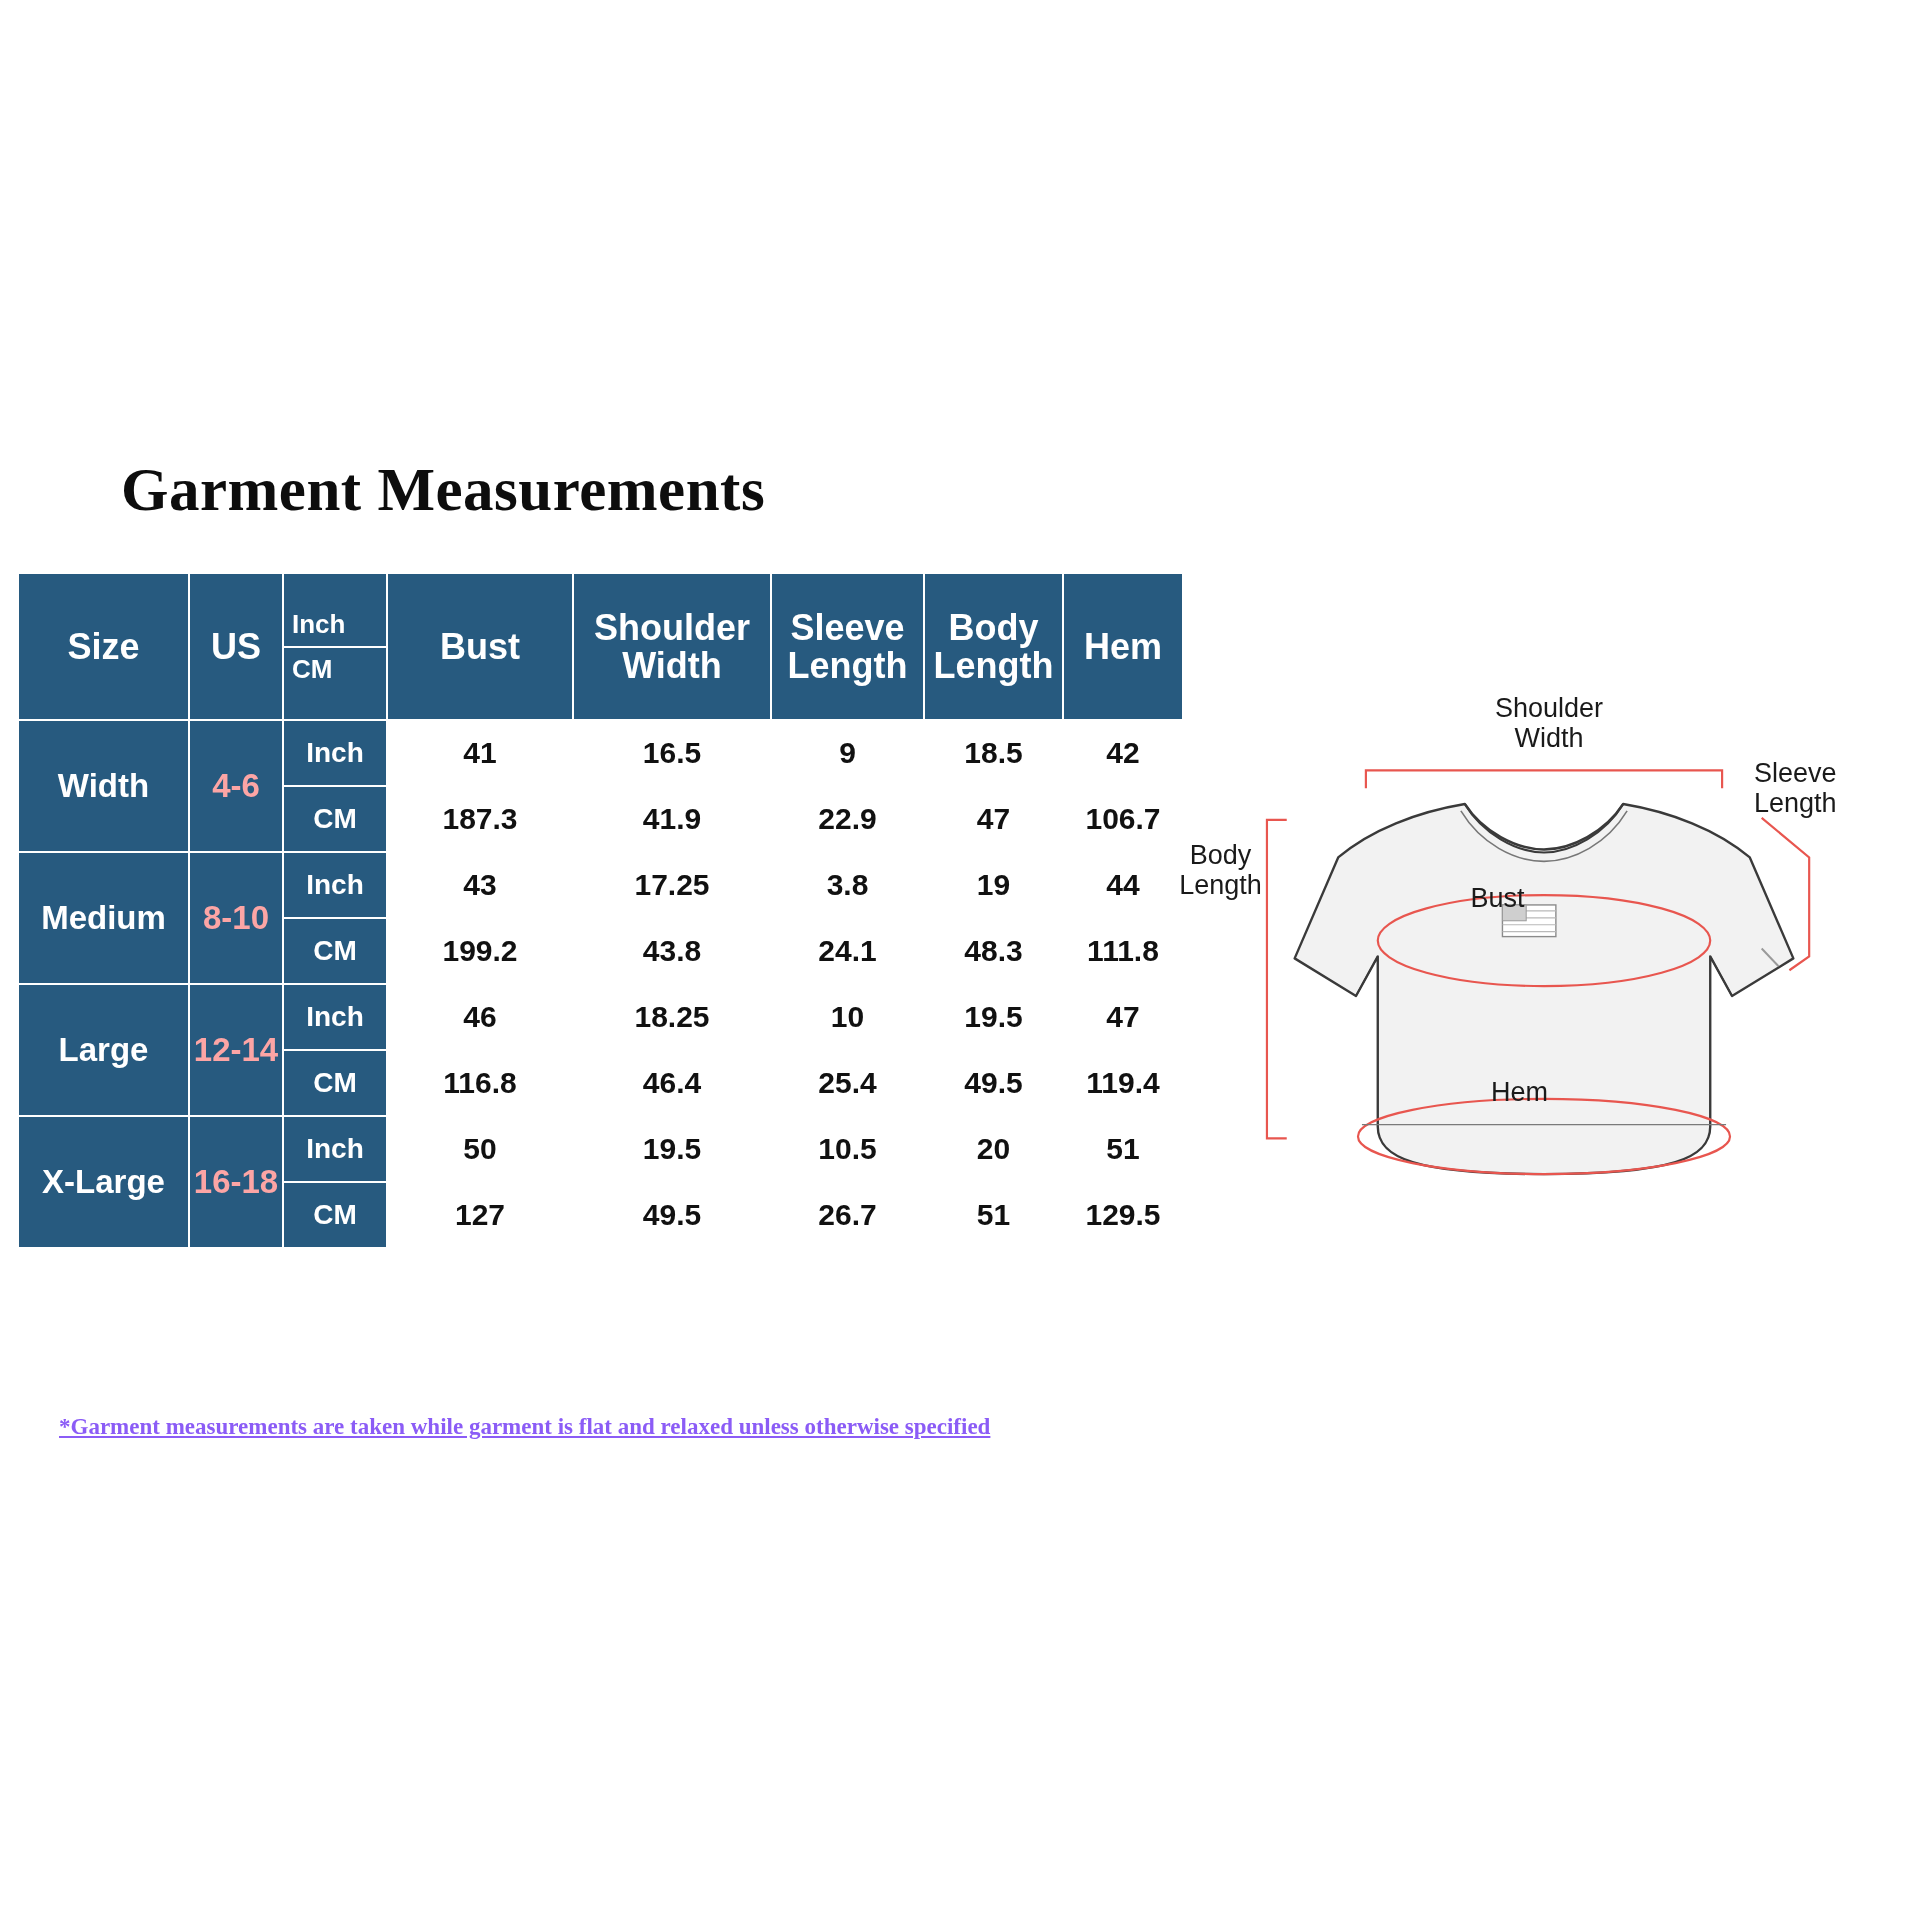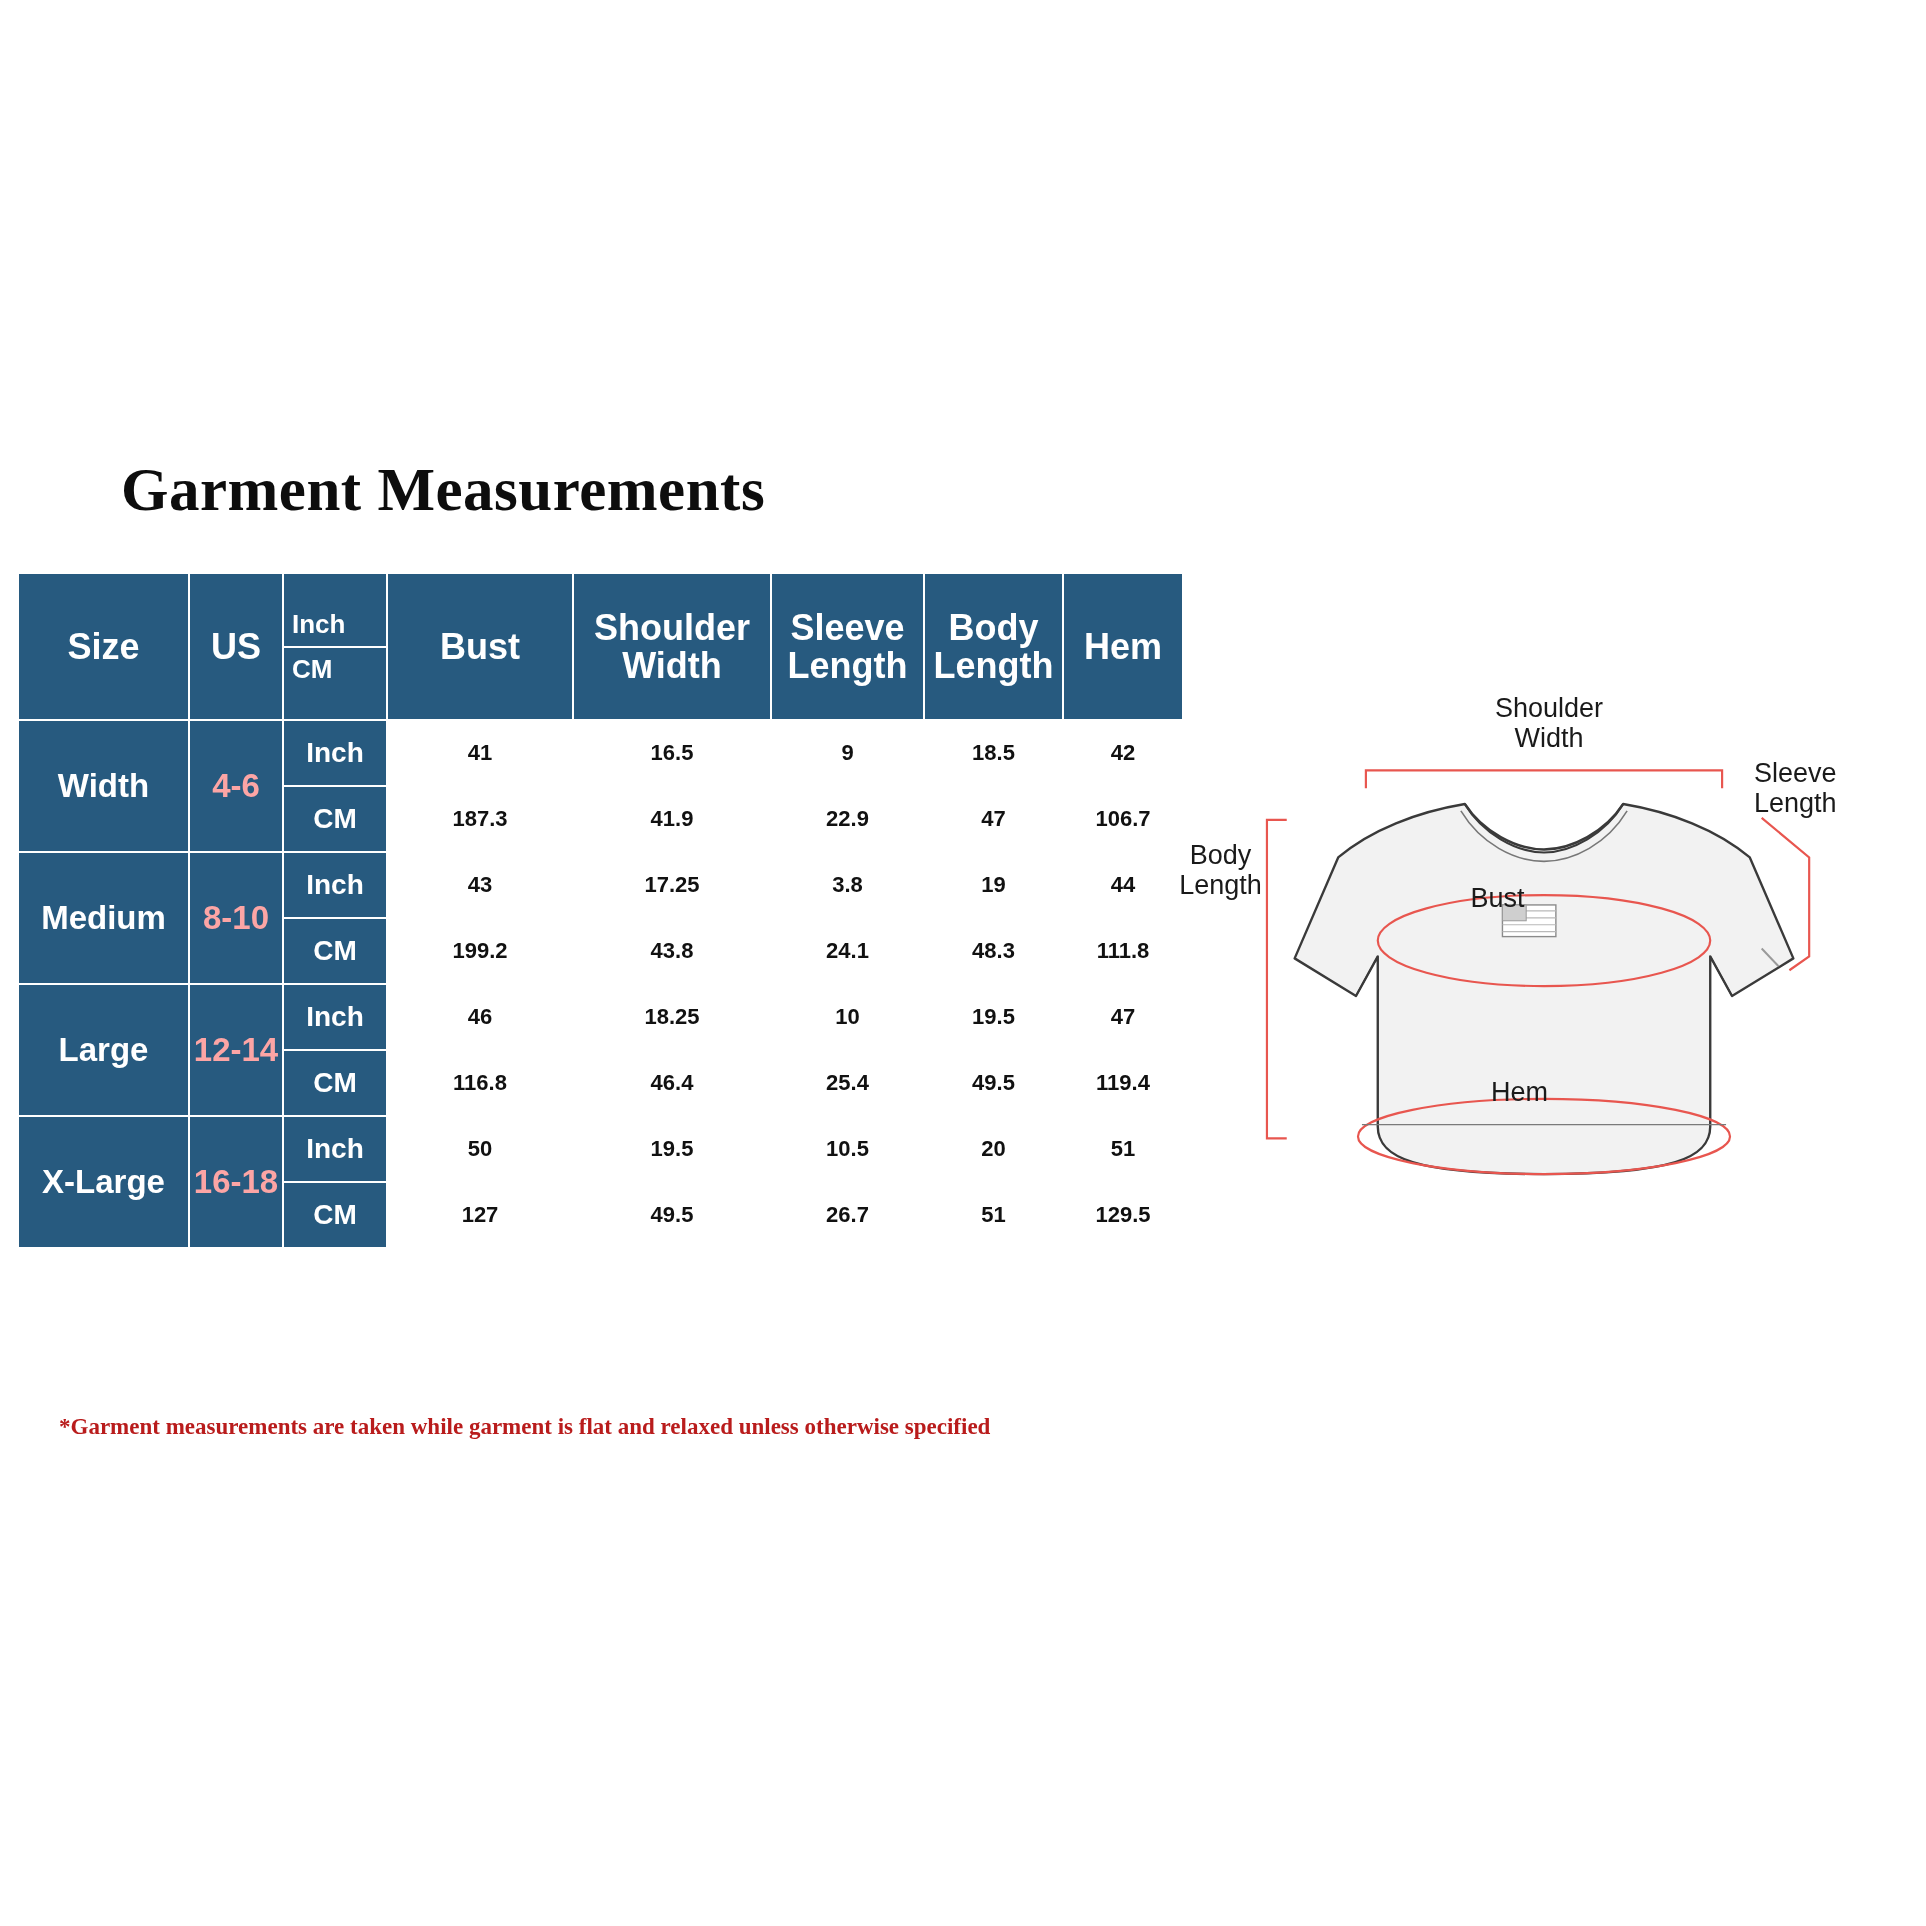--- a/index.html
+++ b/index.html
@@ -93,42 +93,43 @@
     color: #ffffff;
     font-weight: bold;
     font-size: 28px;
     text-align: left;
     padding-left: 12px;
   }
   td.val {
     background: #ffffff;
     color: #111111;
     font-weight: bold;
-    font-size: 22px;
+    font-size: 30px;
     border: 2px solid #1c1c1c;
   }
   tr.data-row { height: 66px; }
   col.c-size { width: 171px; }
   col.c-us { width: 94px; }
   col.c-unit { width: 104px; }
   col.c-bust { width: 186px; }
   col.c-shoulder { width: 198px; }
   col.c-sleeve { width: 153px; }
   col.c-body { width: 139px; }
   col.c-hem { width: 120px; }
   
   #footnote {
     position: absolute;
     left: 59px;
     top: 1406px;
     font-family: "Liberation Serif", serif;
     font-weight: bold;
     font-size: 23px;
-    color: #b91c1c;
+    color: #8b5cf6;
     white-space: nowrap;
+    text-decoration: underline;
   }
   
   #diagram {
     position: absolute;
     left: 1168px;
     top: 703px;
     width: 752px;
     height: 564px;
   }
   #diagram svg { display: block; }

